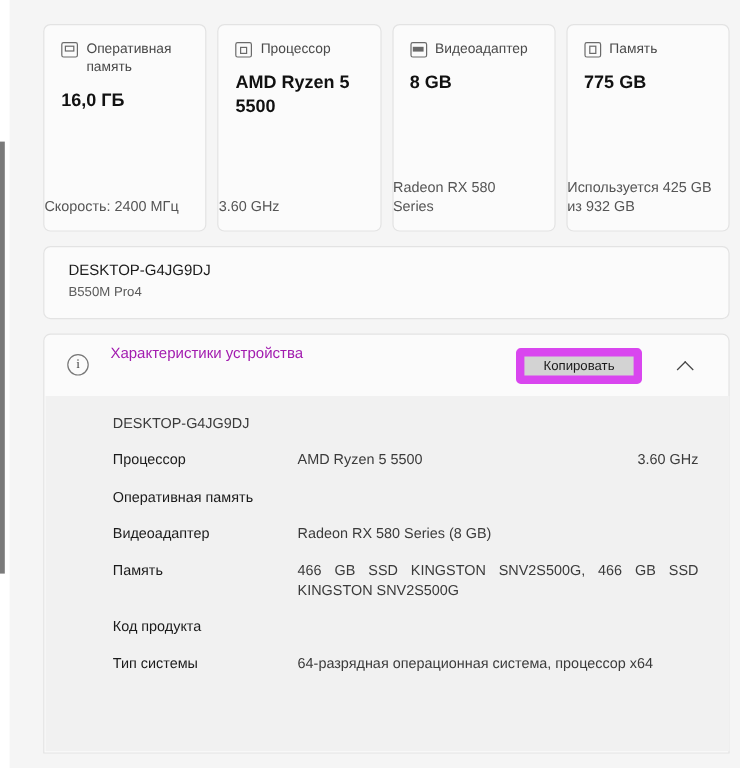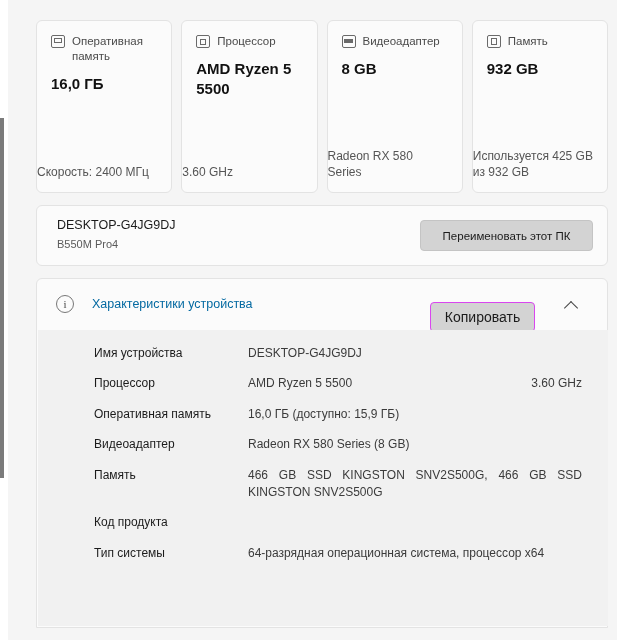--- a/index.html
+++ b/index.html
@@ -206,39 +206,38 @@
     box-sizing: border-box;
     color: #444444;
     font-size: 11px;
     line-height: 16px;
     text-align: center;
     font-family: "Liberation Serif", serif;
   }
   .panel-title {
     position: absolute;
     left: 55px;
-    top: 18px;
+    top: 8px;
     font-size: 12.5px;
-    color: #0369a1;
+    color: #a21caf;
   }
   .copy-btn {
     position: absolute;
     right: 72px;
     top: 11px;
     width: 105px;
     height: 30px;
     background: #d3d3d3;
-    border: 1px solid #d946ef;
+    border: 7px solid #d946ef;
     border-radius: 4px;
-    font-size: 14px;
+    font-size: 11px;
     color: #1b1b1b;
     font-family: "Liberation Sans", sans-serif;
     padding: 0;
     cursor: default;
-    margin-top: 12px;
   }
   .chev-btn {
     position: absolute;
     right: 14px;
     top: 11px;
     width: 40px;
     height: 30px;
     background: transparent;
     border: none;
     cursor: default;
@@ -331,60 +330,57 @@
         </div>
         <div class="card-value">8 GB</div>
         <div class="card-sub">Radeon RX 580 Series</div>
       </div>
 
       <div class="card">
         <div class="card-head">
           <span class="card-icon disk"></span>
           <span class="card-title">Память</span>
         </div>
-        <div class="card-value">932 GB</div>
+        <div class="card-value">775 GB</div>
         <div class="card-sub">Используется 425 GB из 932 GB</div>
       </div>
 
     </div>
 
     <div class="namebar">
       <div class="pcname">DESKTOP-G4JG9DJ</div>
       <div class="mb">B550M Pro4</div>
-      <button class="rename-btn">Переименовать этот ПК</button>
     </div>
 
     <div class="panel">
       <div class="panel-head">
         <span class="info-icon">i</span>
         <span class="panel-title">Характеристики устройства</span>
         <button class="copy-btn">Копировать</button>
         <button class="chev-btn">
             <span class="chev"></span>
           </button>
       </div>
 
       <div class="panel-body">
 
         <div class="spec-row">
-          <div class="spec-label">Имя устройства</div>
           <div class="spec-value">DESKTOP-G4JG9DJ</div>
         </div>
 
         <div class="spec-row">
           <div class="spec-label">Процессор</div>
           <div class="spec-value">
             <span>AMD Ryzen 5 5500</span>
             <span class="trailing">3.60 GHz</span>
           </div>
         </div>
 
         <div class="spec-row">
           <div class="spec-label">Оперативная память</div>
-          <div class="spec-value">16,0 ГБ (доступно: 15,9 ГБ)</div>
         </div>
 
         <div class="spec-row">
           <div class="spec-label">Видеоадаптер</div>
           <div class="spec-value">Radeon RX 580 Series (8 GB)</div>
         </div>
 
         <div class="spec-row">
           <div class="spec-label">Память</div>
           <div class="spec-value justify">466 GB SSD KINGSTON SNV2S500G, 466 GB SSD KINGSTON SNV2S500G</div>

